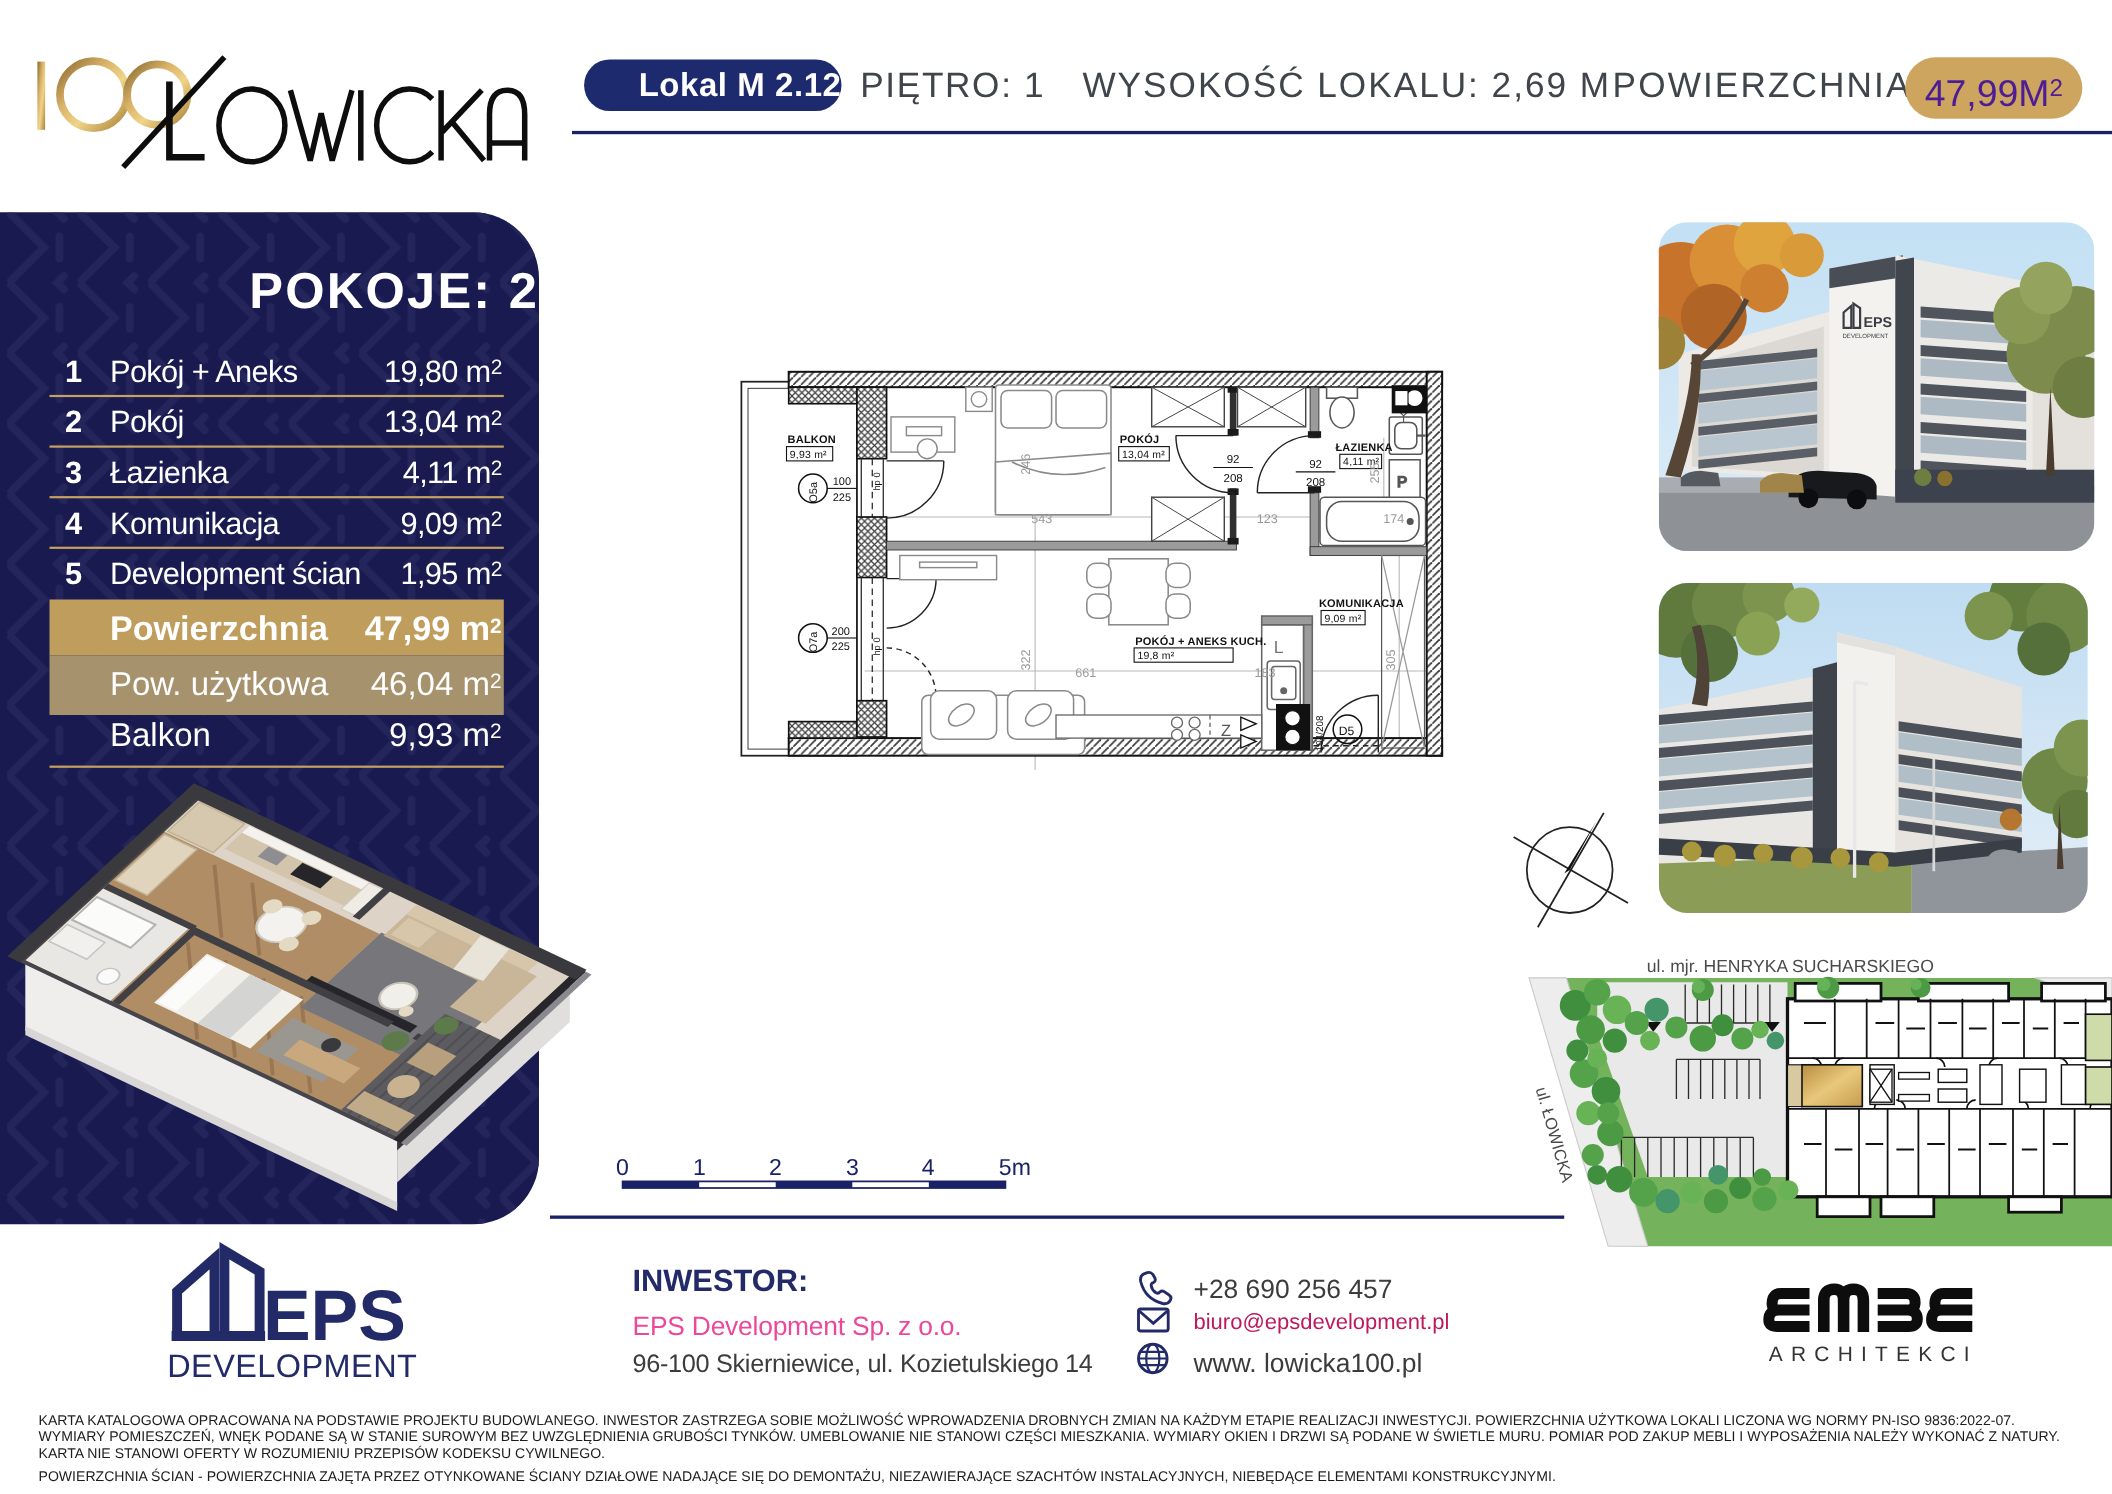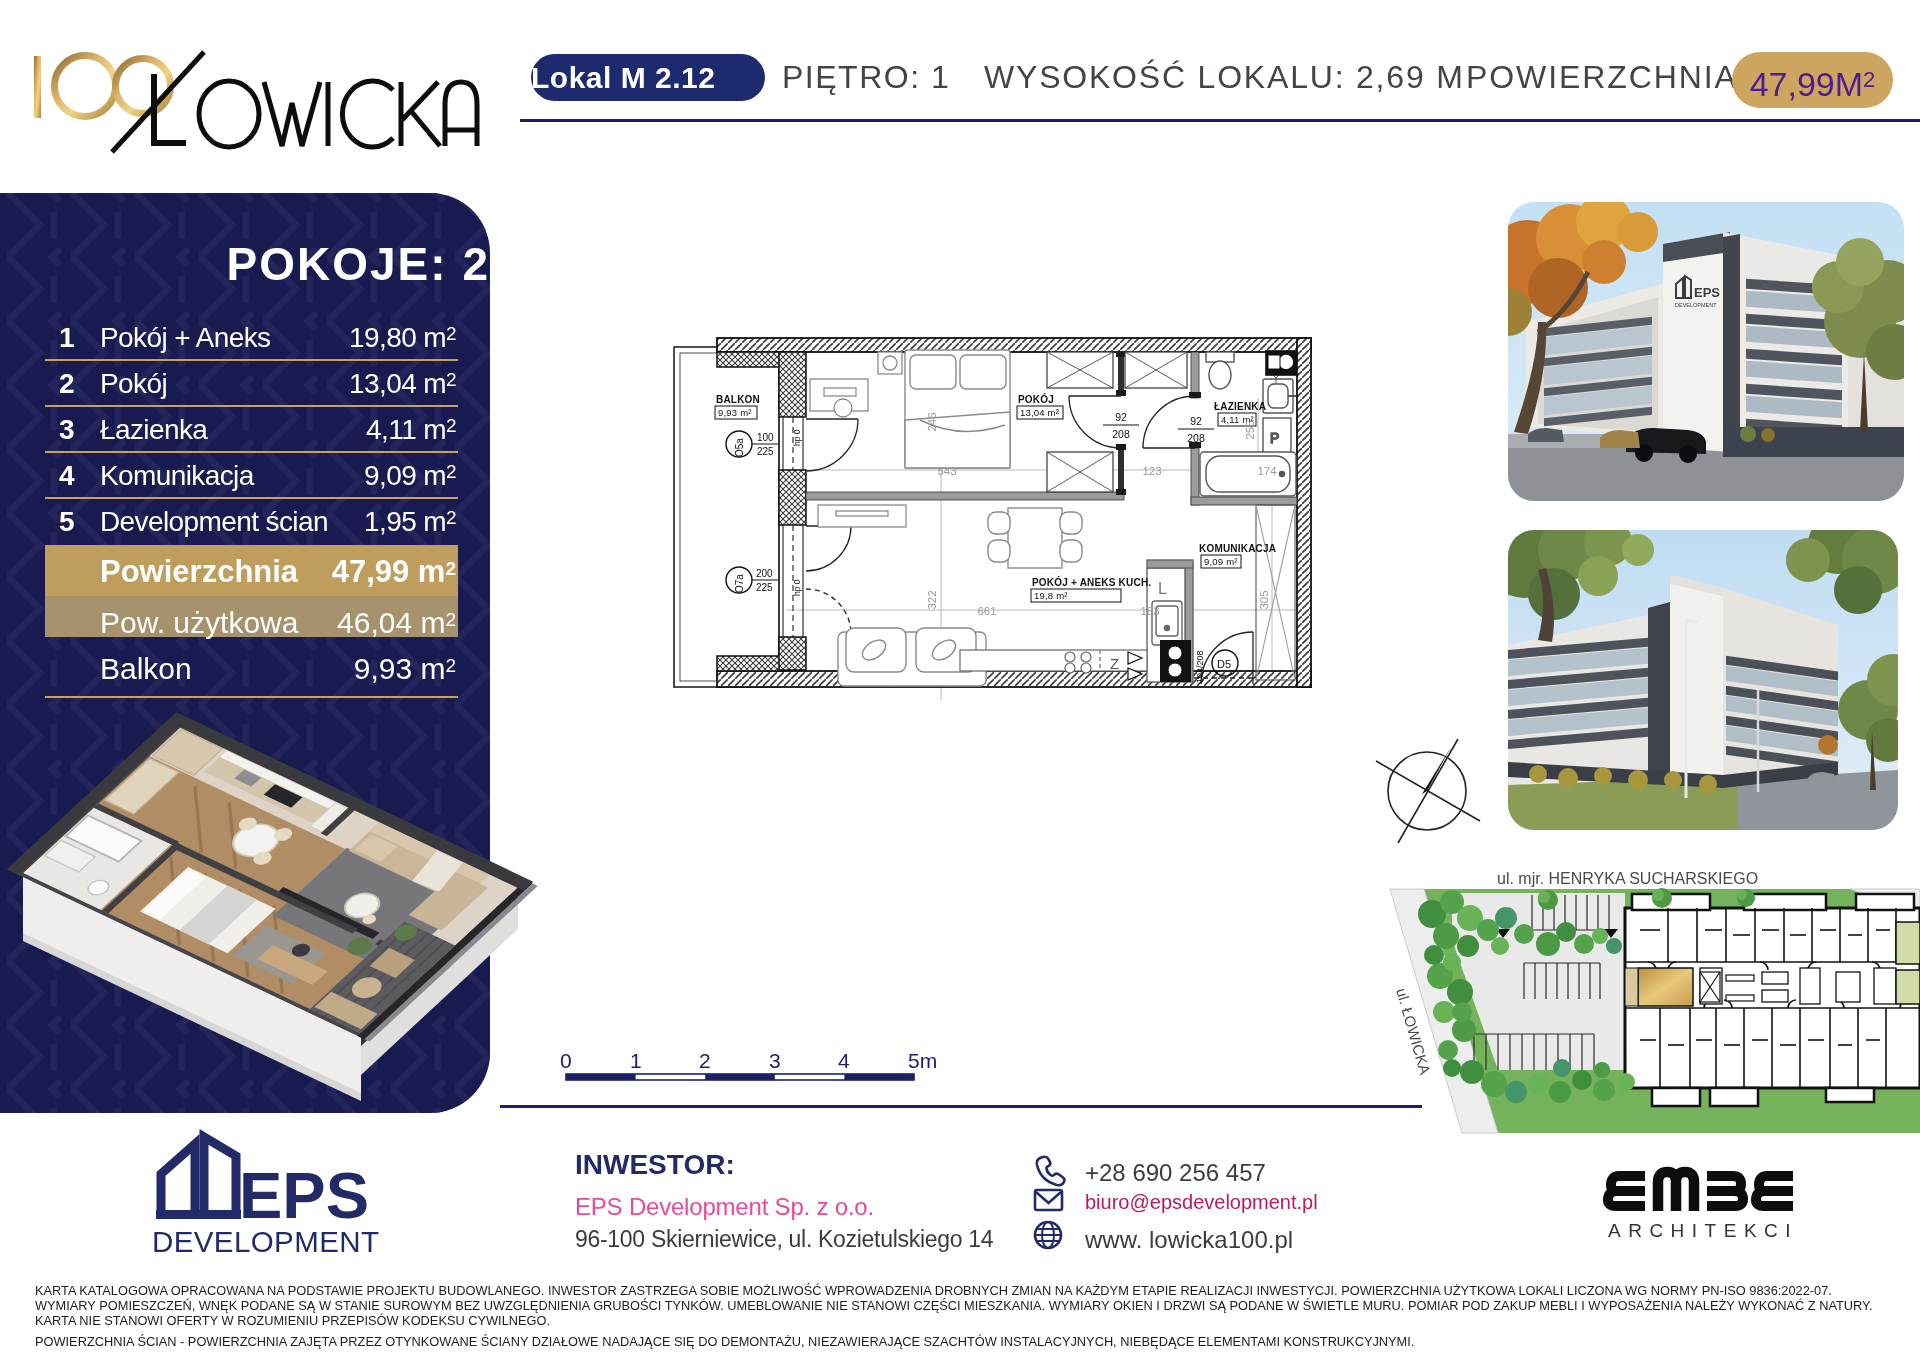--- a/index.html
+++ b/index.html
@@ -33,21 +33,21 @@
   <path d="M124 34 L124 103 L156 103" stroke="#0d0d0d" stroke-width="6" fill="none"></path>
 
   <ellipse cx="199" cy="74" rx="30" ry="33" fill="none" stroke="#0d0d0d" stroke-width="5"></ellipse>
   <path d="M234 42 L252 106 L262 63 L272 106 L290 42" stroke="#0d0d0d" stroke-width="5" fill="none" stroke-linejoin="miter"></path>
   <path d="M298 42 L298 106" stroke="#0d0d0d" stroke-width="5"></path>
   <path d="M363 50 A30 33 0 1 0 363 98" stroke="#0d0d0d" stroke-width="5" fill="none"></path>
   <path d="M371 42 L371 106 M408 42 L372 80 M381 71 L410 106" stroke="#0d0d0d" stroke-width="5" fill="none"></path>
   <path d="M415 106 L415 64 Q415 42 431 42 Q447 42 447 64 L447 106 M415 90 L447 90" stroke="#0d0d0d" stroke-width="5" fill="none"></path>
 </svg>
 
-<div class="abs" style="left:531px;top:54px;width:234px;height:47px;border-radius:24px;background:#1d2b6e;color:#fff;font-size:30px;font-weight:bold;text-align:left;line-height:47px;letter-spacing:0.5px">Lokal M 2.12</div>
+<div class="abs" style="left:531px;top:54px;width:234px;height:47px;border-radius:24px;background:#1d2b6e;color:#fff;font-size:30px;font-weight:bold;text-align:right;line-height:47px;letter-spacing:0.5px">Lokal M 2.12</div>
 
 <div class="abs" style="left:782px;top:59px;font-size:32px;color:#40454b;letter-spacing:1.5px">PIĘTRO: 1</div>
 
 <div class="abs" style="left:984px;top:59px;font-size:32px;color:#40454b;letter-spacing:1.8px">WYSOKOŚĆ LOKALU: 2,69 M</div>
 
 <div class="abs" style="left:1466px;top:59px;font-size:32px;color:#40454b;letter-spacing:1.9px">POWIERZCHNIA:</div>
 
 <div class="abs" style="left:1732px;top:52px;width:161px;height:56px;border-radius:28px;background:#cda55f;color:#4c1d95;font-size:34px;text-align:center;line-height:56px;">47,99M<span style="font-size:22px;vertical-align:9px">2</span></div>
 
 <div class="abs" style="left:520px;top:119px;width:1400px;height:3px;background:#1b2167"></div>
@@ -102,21 +102,21 @@
     <span style="position:absolute;left:14px;font-weight:bold">5</span>
     <span style="position:absolute;left:55px">Development ścian</span>
     <span style="position:absolute;right:2px">1,95 m<span style="font-size:19px;vertical-align:7px">2</span></span>
   </div>
 
   <div class="abs" style="left:45px;top:352px;width:413px;height:51px;background:#bf9d5c;color:#fff;font-size:31px;font-weight:bold;">
     <span style="position:absolute;left:55px;top:9px">Powierzchnia</span>
     <span style="position:absolute;right:2px;top:9px">47,99 m<span style="font-size:19px;vertical-align:7px">2</span></span>
   </div>
 
-  <div class="abs" style="left:45px;top:403px;width:413px;height:41px;background:#a6926d;color:#fff;font-size:30px;">
+  <div class="abs" style="left:45px;top:403px;width:413px;height:54px;background:#a6926d;color:#fff;font-size:30px;">
     <span style="position:absolute;left:55px;top:10px">Pow. użytkowa</span>
     <span style="position:absolute;right:2px;top:10px">46,04 m<span style="font-size:19px;vertical-align:7px">2</span></span>
   </div>
 
   <div class="abs" style="left:45px;top:459px;width:413px;height:40px;color:#fff;font-size:30px;">
     <span style="position:absolute;left:55px">Balkon</span>
     <span style="position:absolute;right:2px">9,93 m<span style="font-size:19px;vertical-align:7px">2</span></span>
   </div>
   <div class="abs" style="left:45px;top:503px;width:413px;height:2px;background:#c7a15f"></div>
 </div>

